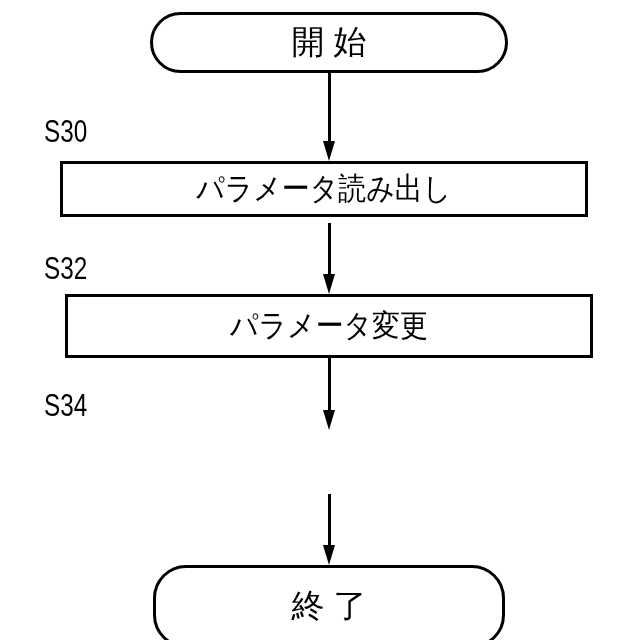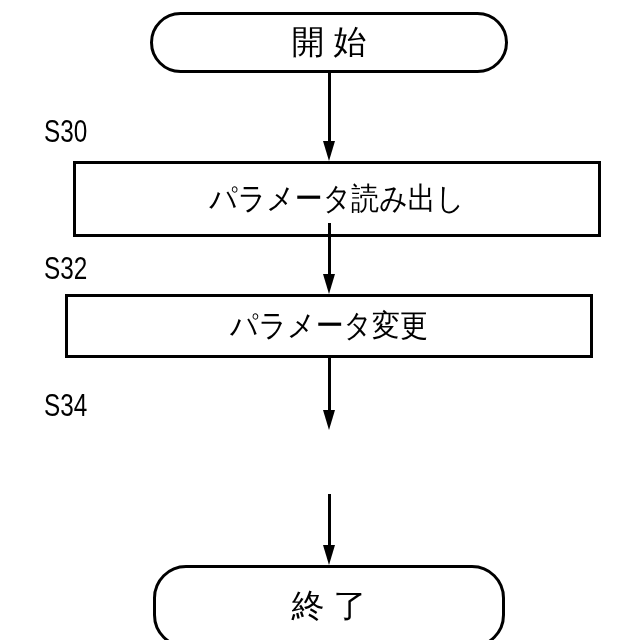--- a/index.html
+++ b/index.html
@@ -39,21 +39,21 @@
   .process-label {
     font-size: 31px;
     letter-spacing: 0px;
     white-space: nowrap;
     transform: scaleX(0.9);
     transform-origin: center center;
   }
 
   
   #node-start { left: 150px; top: 12px;  width: 358px; height: 61px; border-radius: 31px; }
-  #node-s30   { left: 73px;  top: 161px; width: 528px; height: 76px; align-items: center; }
+  #node-s30   { left: 60px;  top: 161px; width: 528px; height: 56px; align-items: center; }
   #node-s32   { left: 65px;  top: 294px; width: 528px; height: 64px; }
   #node-s34   { left: 65px;  top: 430px; width: 528px; height: 64px; }
   #node-end   { left: 153px; top: 565px; width: 352px; height: 83px; }
 
   
   .step-label {
     position: absolute;
     left: 44px;
     font-size: 32px;
     line-height: 32px;

